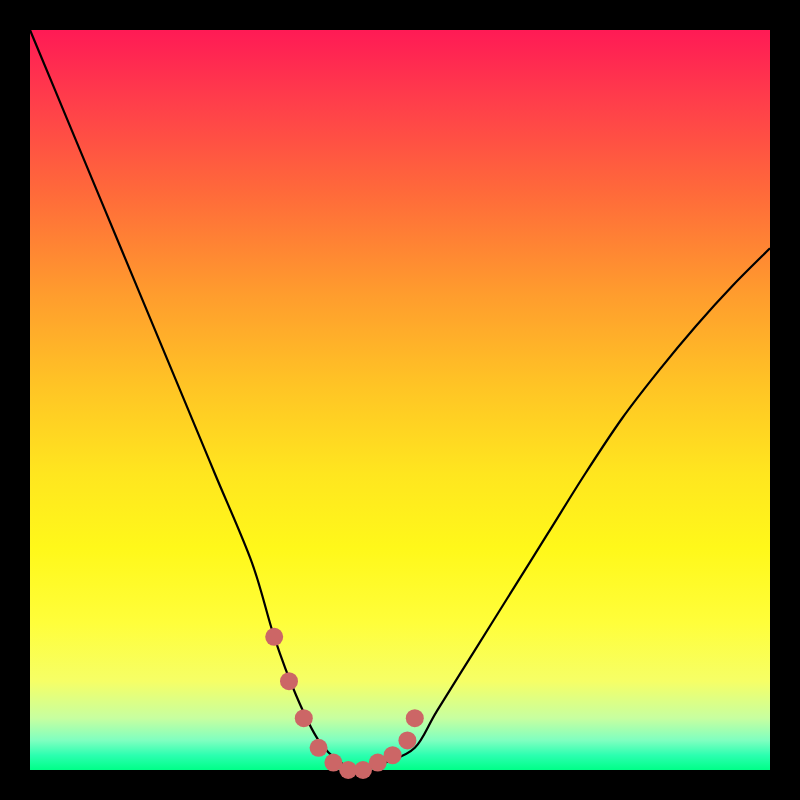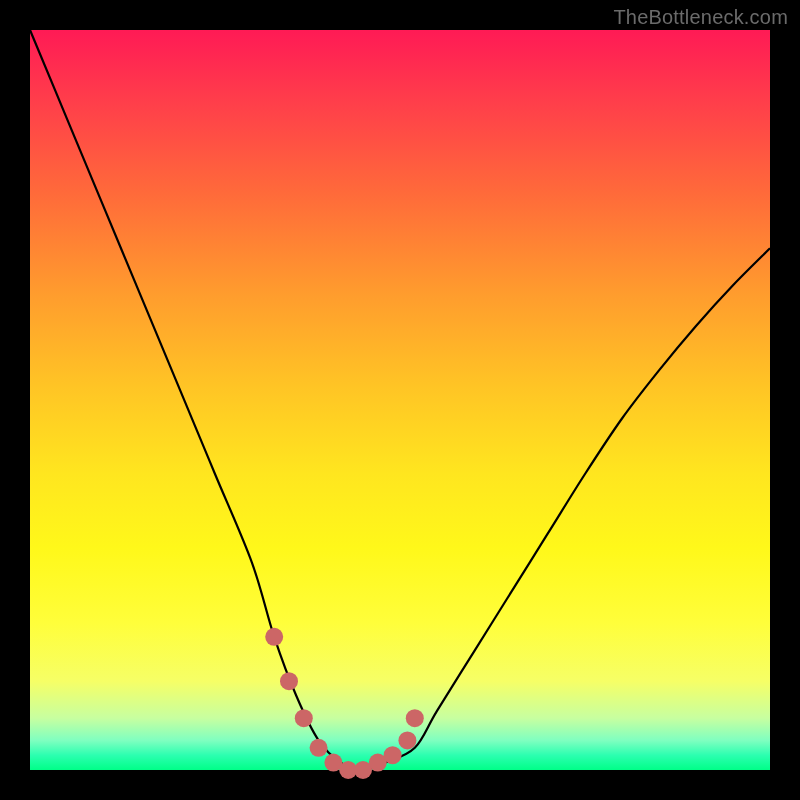--- a/index.html
+++ b/index.html
@@ -56,21 +56,20 @@
     top: 0;
     width: 740px;
     height: 740px;
     overflow: visible;
   }
 </style>
 </head>
 <body>
 
 <div class="frame">
-  <div class="watermark">TheBottleneck.com</div>
   <div class="plot">
     <svg class="curve" viewBox="0 0 740 740">
       <g id="curve-group">
           <path d="M 0 0 C 6.166666666666667 14.799999999999992 24.666666666666664 59.199999999999946 37 88.79999999999995 C 49.333333333333336 118.39999999999996 61.666666666666664 148.00000000000003 74 177.60000000000002 C 86.33333333333333 207.20000000000002 98.66666666666667 236.79999999999998 111 266.4 C 123.33333333333333 296 135.66666666666666 325.59999999999997 148 355.2 C 160.33333333333334 384.8 172.66666666666666 414.4 185 444 C 197.33333333333334 473.6 212.13333333333333 505.66666666666663 222 532.8 C 231.86666666666667 559.9333333333333 236.8 584.5999999999999 244.20000000000002 606.8 C 251.60000000000002 629 259 648.7333333333333 266.4 666 C 273.79999999999995 683.2666666666667 281.20000000000005 699.3 288.6 710.4 C 296 721.5 303.40000000000003 727.6666666666667 310.8 732.6 C 318.2 737.5333333333333 325.6 740 333 740 C 340.4 740 346.56666666666666 736.3000000000001 355.2 732.6 C 363.8333333333333 728.9 376.1666666666667 726.4333333333333 384.8 717.8 C 393.43333333333334 709.1666666666666 397.1333333333334 696.8333333333333 407.00000000000006 680.8 C 416.86666666666673 664.7666666666667 431.6666666666667 641.3333333333334 444 621.6 C 456.3333333333333 601.8666666666667 468.6666666666667 582.1333333333333 481 562.4 C 493.3333333333333 542.6666666666666 505.6666666666667 522.9333333333333 518 503.2 C 530.3333333333334 483.46666666666664 542.6666666666666 463.1166666666667 555 444 C 567.3333333333334 424.8833333333333 579.6666666666666 405.76666666666665 592 388.5 C 604.3333333333334 371.23333333333335 616.6666666666666 355.81666666666666 629 340.4 C 641.3333333333334 324.9833333333333 653.6666666666666 310.18333333333334 666 296 C 678.3333333333334 281.81666666666666 690.6666666666666 268.24999999999994 703 255.29999999999995 C 715.3333333333334 242.34999999999997 733.8333333333334 224.46666666666673 740 218.30000000000007" fill="none" stroke="#000000" stroke-width="2.2"></path>
         </g>
       <g id="marker-group">
           <circle cx="244.20000000000002" cy="606.8" r="9" fill="#cc6666" stroke="#bb5555" stroke-width="0"></circle>
           <circle cx="259" cy="651.2" r="9" fill="#cc6666" stroke="#bb5555" stroke-width="0"></circle>
           <circle cx="273.8" cy="688.2" r="9" fill="#cc6666" stroke="#bb5555" stroke-width="0"></circle>
           <circle cx="288.6" cy="717.8" r="9" fill="#cc6666" stroke="#bb5555" stroke-width="0"></circle>

